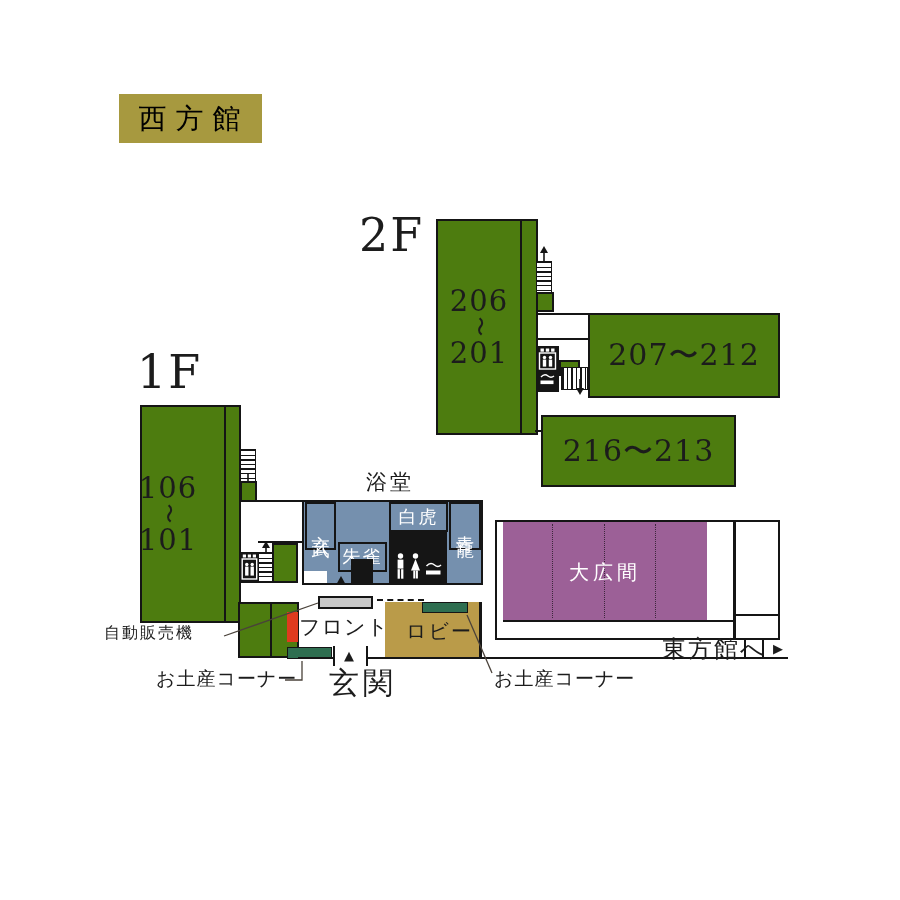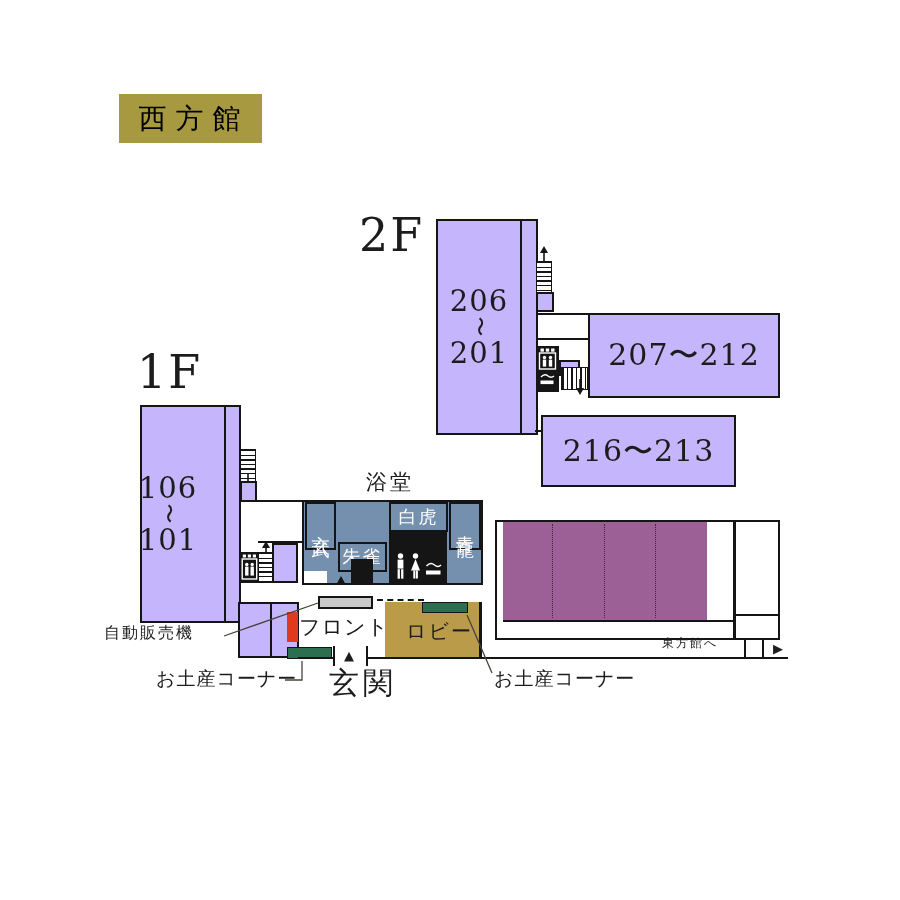--- a/index.html
+++ b/index.html
@@ -12,21 +12,21 @@
     --front-red:#df3a1e;
     --vending-gray:#c9c9c9;
     --ink:#1c1c1c;
   }
   html,body{margin:0;padding:0;background:#fff;}
   .canvas{
     position:relative;width:900px;height:900px;background:#fff;overflow:hidden;
     font-family:"DejaVu Serif","Liberation Serif",serif;color:var(--ink);
   }
   .abs{position:absolute;box-sizing:border-box;}
-  .box{position:absolute;box-sizing:border-box;border:2px solid var(--wall);background:#c4b5fd;}
+  .box{position:absolute;box-sizing:border-box;border:2px solid var(--wall);background:#4d7c0f;}
   .wall{position:absolute;background:var(--wall);}
   .txt{position:absolute;white-space:nowrap;line-height:1.05;}
   .center{display:flex;align-items:center;justify-content:center;}
   .stairs-v{position:absolute;box-sizing:border-box;border:1px solid var(--wall);
     background:repeating-linear-gradient(180deg,var(--wall) 0 1.5px,#fff 1.5px 4.6px);}
   .stairs-h{position:absolute;box-sizing:border-box;border:1px solid var(--wall);
     background:repeating-linear-gradient(90deg,var(--wall) 0 1.5px,#fff 1.5px 4.6px);}
   .floor-label{font-size:46px;letter-spacing:2px;}
   .room-num{font-size:29px;letter-spacing:1px;}
   .stackedroom{position:absolute;display:flex;flex-direction:column;align-items:center;justify-content:center;gap:2px;}
@@ -185,20 +185,23 @@
 
   <div class="abs" style="left:495px;top:520px;width:285px;height:120px;border:2.5px solid var(--wall);background:#fff;"></div>
   <div class="wall" style="left:733px;top:520px;width:3px;height:120px;"></div>
   <div class="wall" style="left:736px;top:614px;width:44px;height:2px;"></div>
   <div class="abs" style="left:503px;top:522px;width:204px;height:100px;background:var(--hall-purple);border-bottom:2px solid var(--wall);">
     <div class="dotline" style="left:49px;top:2px;height:94px;"></div>
     <div class="dotline" style="left:101px;top:2px;height:94px;"></div>
     <div class="dotline" style="left:152px;top:2px;height:94px;"></div>
   </div>
   <div class="wall" style="left:707px;top:620px;width:27px;height:2px;"></div>
+  <div class="txt center" style="left:503px;top:522px;width:204px;height:100px;display:flex;">
+    <span style="color:#fff;font-size:20px;letter-spacing:4px;">大広間</span>
+  </div>
 
   <div class="abs" style="left:318px;top:596px;width:55px;height:13px;background:var(--vending-gray);border:2px solid var(--wall);"></div>
 
   <div class="abs" style="left:377px;top:599px;width:47px;border-top:2px dashed var(--wall);"></div>
 
   <div class="box" style="left:238px;top:602px;width:61px;height:56px;"></div>
   <div class="wall" style="left:270px;top:602px;width:2px;height:56px;"></div>
   <div class="abs" style="left:287px;top:612px;width:11px;height:30px;background:var(--front-red);"></div>
   <div class="txt" style="left:299px;top:616px;font-size:21px;letter-spacing:1px;">フロント</div>
 
@@ -210,21 +213,21 @@
   <div class="abs" style="left:422px;top:602px;width:46px;height:11px;background:var(--souvenir-green);border:1.5px solid var(--wall);"></div>
 
   <div class="wall" style="left:298px;top:657px;width:36px;height:2px;"></div>
   <div class="wall" style="left:367px;top:657px;width:421px;height:2px;"></div>
   <div class="wall" style="left:333px;top:646px;width:2px;height:20px;"></div>
   <div class="wall" style="left:366px;top:646px;width:2px;height:20px;"></div>
 
   <div class="txt" style="left:344px;top:649px;font-size:13px;">▲</div>
   <div class="txt" style="left:329px;top:667px;font-size:30px;letter-spacing:4px;">玄関</div>
 
-  <div class="txt" style="left:662px;top:637px;font-size:12px;letter-spacing:2px;">東方館へ</div>
+  <div class="txt" style="left:662px;top:637px;font-size:24px;letter-spacing:2px;">東方館へ</div>
   <div class="wall" style="left:744px;top:639px;width:2px;height:20px;"></div>
   <div class="wall" style="left:762px;top:639px;width:2px;height:20px;"></div>
   <div class="txt" style="left:773px;top:642px;font-size:13px;">▶</div>
 
   <div class="txt" style="left:104px;top:625px;font-size:16px;letter-spacing:2px;">自動販売機</div>
   <div class="txt" style="left:156px;top:669px;font-size:19px;letter-spacing:1px;">お土産コーナー</div>
   <div class="txt" style="left:494px;top:669px;font-size:19px;letter-spacing:1px;">お土産コーナー</div>
 
   <svg class="abs" style="left:0;top:0;" width="900" height="900" viewBox="0 0 900 900">
     <path d="M224 636 L318 603" stroke="#4a423a" stroke-width="1.3" fill="none"></path>

